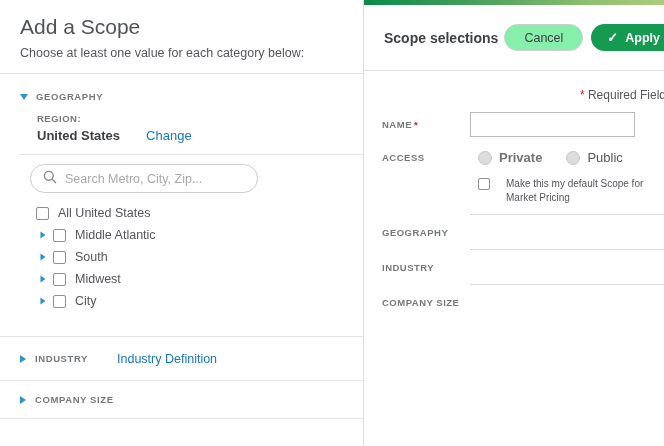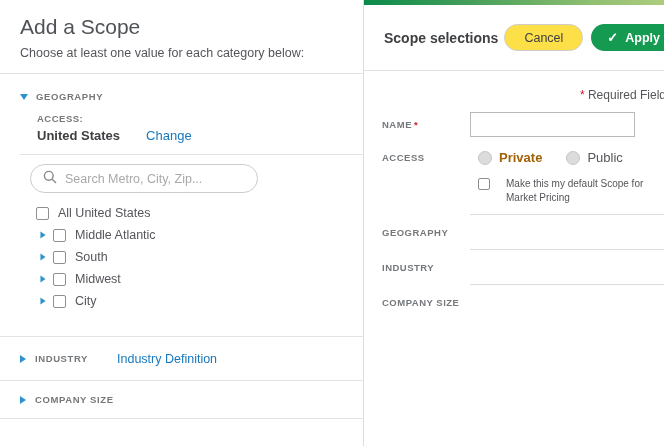--- a/index.html
+++ b/index.html
@@ -41,38 +41,38 @@
   .collapsed-section.last { height:39px; border-bottom:1px solid #e3e3e3; }
   .link-sm { font-size:12.5px; color:#1778be; text-decoration:none; margin-left:20px; cursor:pointer; }
 
   
   .right-panel { flex:1; display:flex; flex-direction:column; background:#fff; }
   .gradient-bar { height:5px; background:linear-gradient(90deg,#0a8a4a 0%,#4aa05c 35%,#8fbf70 70%,#b8d083 100%); }
   .rp-header { height:66px; display:flex; align-items:center; justify-content:space-between; padding:0 12px 0 20px; border-bottom:1px solid #e3e3e3; }
   .rp-title { font-size:14px; font-weight:bold; color:#3e4043; }
   .rp-actions { display:flex; align-items:center; gap:8px; }
   .btn { height:27px; border-radius:14px; font-size:12.5px; font-family:inherit; cursor:pointer; }
-  .btn-cancel { background:#fde047; border:1px solid #ccc; color:#3e4043; padding:0 19px; }
+  .btn-cancel { background:#86efac; border:1px solid #ccc; color:#3e4043; padding:0 19px; }
   .btn-apply { background:#149a51; border:none; color:#fff; font-weight:bold; padding:0 16px; display:flex; align-items:center; gap:7px; }
   .check-glyph { font-size:13px; font-weight:bold; }
 
   .rp-form { padding:10px 20px 0 18px; }
   .required-note { text-align:right; font-size:12px; color:#55565b; padding:7px 2px 8px 0; }
   .red { color:#c0222c; }
   .star { margin-left:2px; }
   .form-row { display:flex; }
   .form-label { width:88px; flex:0 0 88px; font-size:9.5px; font-weight:bold; color:#75787b; letter-spacing:0.5px; }
   .name-row { align-items:center; margin-top:2px; }
   .name-input { width:165px; height:25px; border:1px solid #b9b9b9; font-size:13px; padding:0 8px; font-family:inherit; color:#3e4043; outline:none; }
   .access-row { margin-top:13px; align-items:center; }
   .radios { display:flex; align-items:center; gap:24px; padding-left:8px; }
   .radio-opt { display:flex; align-items:center; gap:7px; cursor:pointer; }
   .radio { width:14px; height:14px; border-radius:50%; background:#dcdcdc; border:1px solid #c6c6c6; flex:0 0 auto; }
   .radio-label { font-size:13px; color:#55565b; }
-  .radio-label.bold { font-weight:bold; color:#a16207; }
+  .radio-label.bold { font-weight:bold; color:#737373; }
   .default-row { margin-top:12px; }
   .default-check { display:flex; gap:16px; padding-left:8px; }
   .checkbox.small { width:12px; height:12px; margin-top:1px; }
   .check-label { font-size:10px; color:#55565b; line-height:1.35; width:162px; }
   .summary-rows { margin-top:10px; }
   .summary-row { min-height:35px; }
   .summary-row .form-label { padding-top:13px; }
   .summary-value { flex:1; border-top:1px solid #dcdcdc; }
 </style>
 </head>
@@ -84,21 +84,21 @@
     <div class="lp-header">
       <h1 class="page-title">Add a Scope</h1>
       <div class="page-subtitle">Choose at least one value for each category below:</div>
     </div>
 
     <div class="geo-section">
       <div class="section-header">
         <span class="caret-down"></span>
         <span class="section-label">GEOGRAPHY</span>
       </div>
-      <div class="region-label">ACCESS:</div>
+      <div class="region-label">REGION:</div>
       <div class="region-row">
         <span class="region-value">United States</span>
         <a class="link">Change</a>
       </div>
     </div>
 
     <div class="divider-inset"></div>
 
     <div class="search-wrap">
       <div class="search-box">

